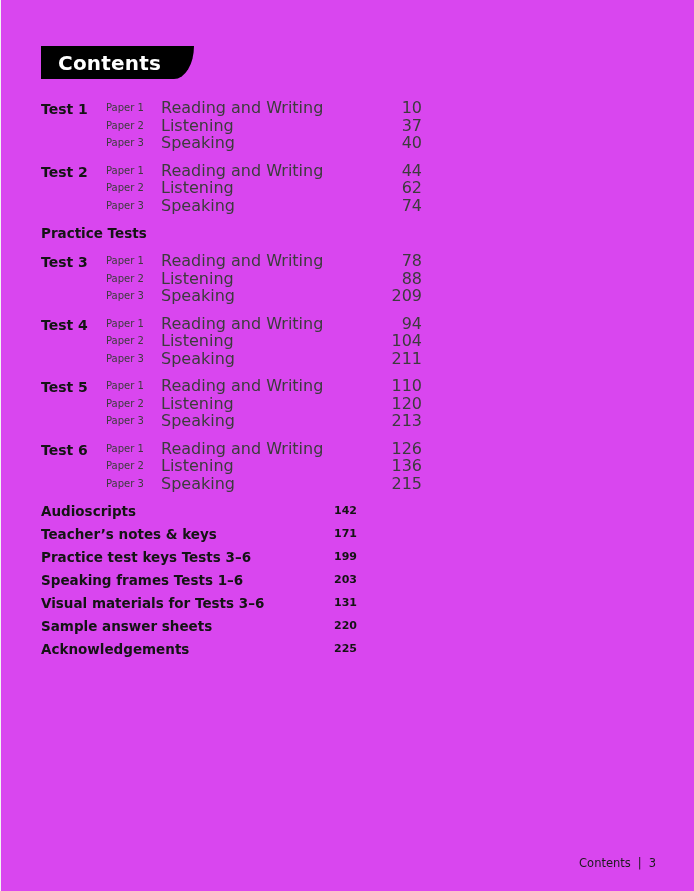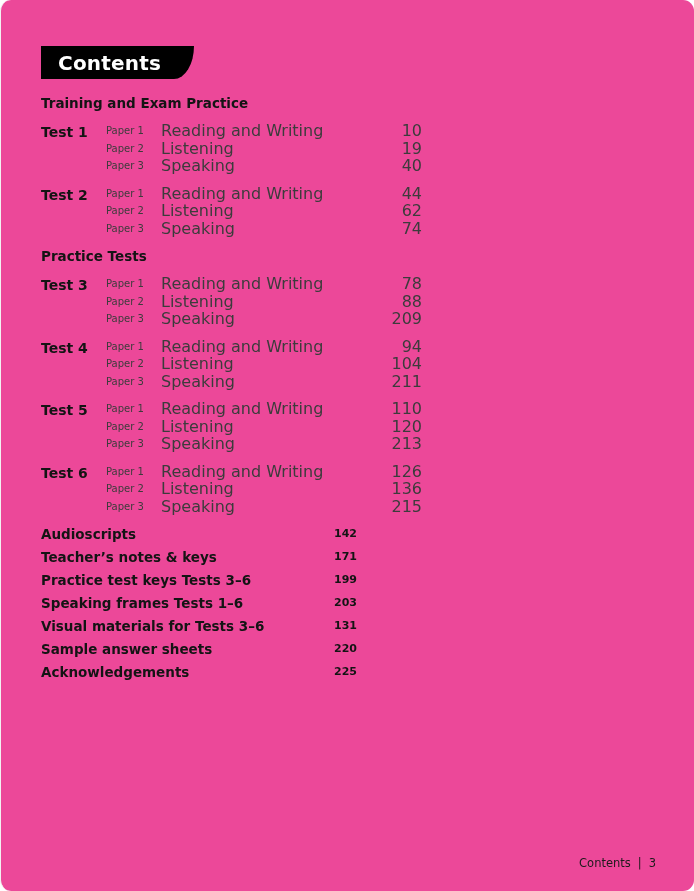--- a/index.html
+++ b/index.html
@@ -4,26 +4,25 @@
 <style>
   html, body {
     margin: 0;
     padding: 0;
     background: #ffffff;
   }
   .page {
     position: relative;
     width: 694px;
     height: 891px;
-    background: #ec4899;
+    background: #d946ef;
     border-left: 1px solid #f2f2f2;
     box-sizing: border-box;
     font-family: "DejaVu Sans", "Liberation Sans", sans-serif;
     overflow: hidden;
-    border-radius: 11px;
   }
 
   
   .banner {
     position: absolute;
     left: 40px;
     top: 46px;
     height: 33px;
     width: 133px;
     background: #000000;
@@ -171,37 +170,34 @@
 
 <div class="page">
 
   <div class="banner"></div>
   <div class="banner-tail"></div>
   <div class="banner-label">Contents</div>
 
   <div class="toc">
 
 
-    <div class="row row-heading">
-      <span class="label">Training and Exam Practice</span>
-    </div>
     <div class="gap-heading"></div>
 
     <div class="test-group">
       <span class="test-name">Test 1</span>
       <div class="paper-rows">
         <div class="paper-row">
           <span class="paper-no">Paper 1</span>
           <span class="paper-title">Reading and Writing</span>
           <span class="paper-num">10</span>
         </div>
         <div class="paper-row">
           <span class="paper-no">Paper 2</span>
           <span class="paper-title">Listening</span>
-          <span class="paper-num">19</span>
+          <span class="paper-num">37</span>
         </div>
         <div class="paper-row">
           <span class="paper-no">Paper 3</span>
           <span class="paper-title">Speaking</span>
           <span class="paper-num">40</span>
         </div>
       </div>
     </div>
     <div class="gap-med"></div>
 

